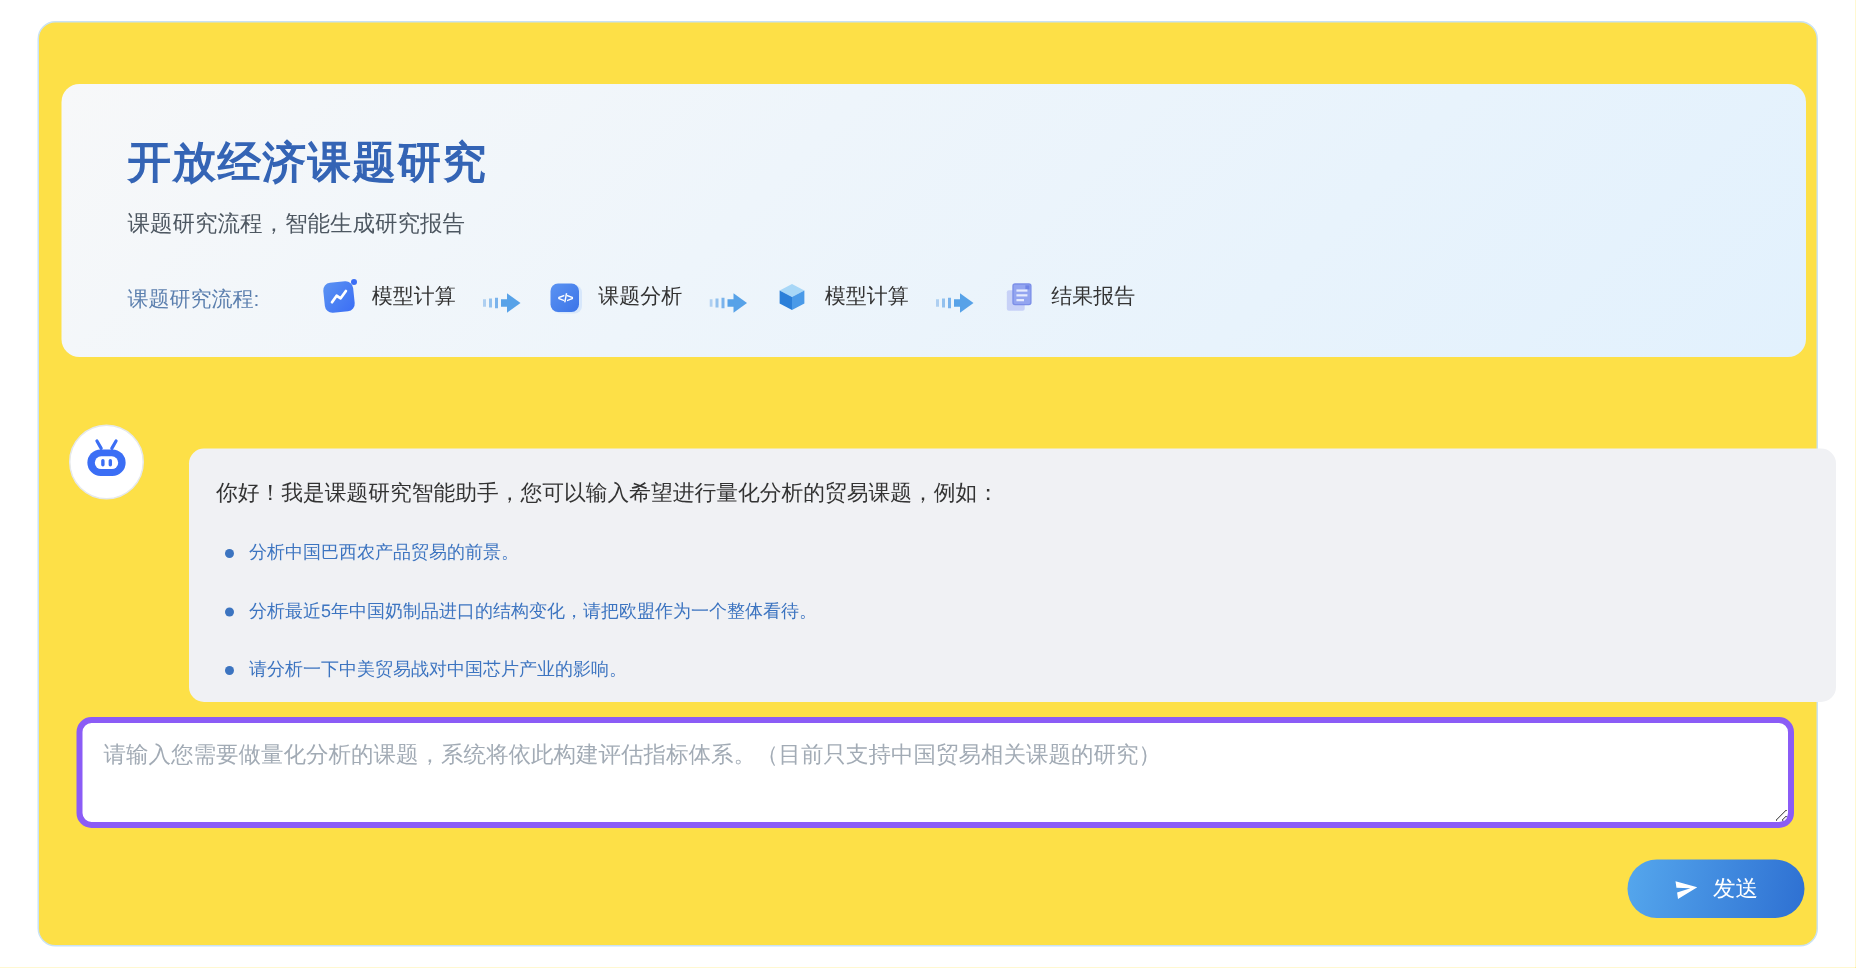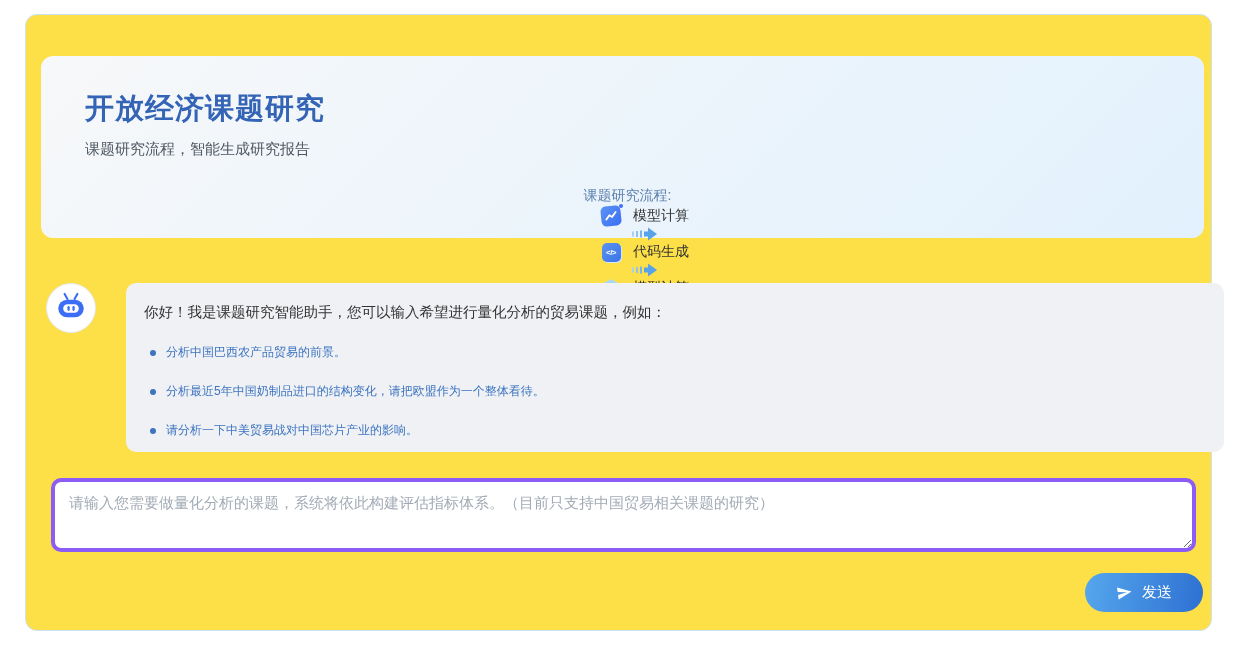--- a/index.html
+++ b/index.html
@@ -14,21 +14,21 @@
   
   .header-card {
     position:absolute; left:15px; top:41px; width:1163px; height:182px;
     border-radius:12px;
     background:linear-gradient(135deg,#f7f8f9 0%, #eef5fb 40%, #e2f1fd 100%);
     padding:33px 0 0 44px;
   }
   .title { font-size:29px; font-weight:700; color:#3464b5; letter-spacing:1px; }
   .subtitle { margin-top:11px; font-size:15px; color:#4d5761; }
 
-  .workflow { margin-top:28px; display:flex; align-items:center; font-size:14px;flex-direction:column; }
+  .workflow { margin-top:28px; display:flex; align-items:flex-end; font-size:14px; }
   .wf-label { color:#5b7fae; margin-right:34px; }
   .wf-step { display:flex; align-items:center; margin:0 8px; }
   .wf-step .step-text { color:#333; margin-left:11px; }
   .wf-icon { width:22px; height:22px; display:inline-flex; align-items:center; justify-content:center; position:relative; }
   .flow-arrow { display:inline-flex; align-items:center; margin:0 10px; }
 
   .icon-chart-box {
     width:20px; height:20px; border-radius:5px;
     background:linear-gradient(135deg,#5b93f2,#3b6ef5);
     transform:rotate(-6deg);
@@ -44,21 +44,21 @@
     justify-content:center; letter-spacing:-0.5px; }
 
   
   .chat-row { position:absolute; left:20px; top:254px; width:1163px; }
   .avatar {
     position:absolute; left:0; top:14px; width:50px; height:50px; border-radius:50%;
     background:#fff; border:1px solid #e5e8ec;
     display:flex; align-items:center; justify-content:center;
   }
   .bubble {
-    position:absolute; left:80px; top:14px; width:1098px; height:169px;
+    position:absolute; left:80px; top:30px; width:1098px; height:169px;
     background:#f0f1f4; border-radius:10px; padding:20px 22px 0 18px;
   }
   .greeting { font-size:14.5px; color:#333; }
   .examples { list-style:none; margin-top:8px; }
   .examples li {
     position:relative; padding-left:22px; font-size:12px; color:#3c74c0;
     margin-top:22px;
   }
   .examples li::before {
     content:""; position:absolute; left:6px; top:6px; width:6px; height:6px;
@@ -118,21 +118,21 @@
           <rect x="12" y="4.5" width="5" height="5" fill="#57a2e8"></rect>
           <polygon points="16,0.5 25,7 16,13.5" fill="#57a2e8"></polygon>
         </svg>
       </span>
 
       <div class="wf-step">
         <span class="wf-icon">
           <span class="icon-code-back"></span>
           <span class="icon-code-box">&lt;/&gt;</span>
         </span>
-        <span class="step-text">代码生成</span>
+        <span class="step-text">课题分析</span>
       </div>
 
       <span class="flow-arrow">
         <svg width="26" height="14" viewBox="0 0 26 14">
           <rect x="0" y="4.5" width="2" height="5" fill="#aecff1"></rect>
           <rect x="4" y="4" width="2" height="6" fill="#93c1ee"></rect>
           <rect x="8" y="3.5" width="2" height="7" fill="#7ab3ec"></rect>
           <rect x="12" y="4.5" width="5" height="5" fill="#57a2e8"></rect>
           <polygon points="16,0.5 25,7 16,13.5" fill="#57a2e8"></polygon>
         </svg>

